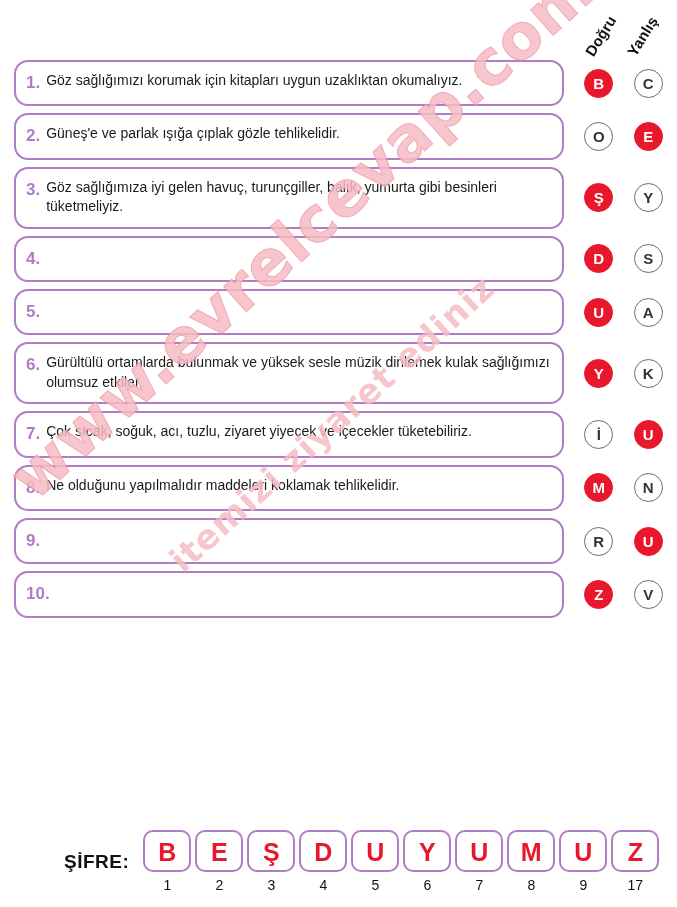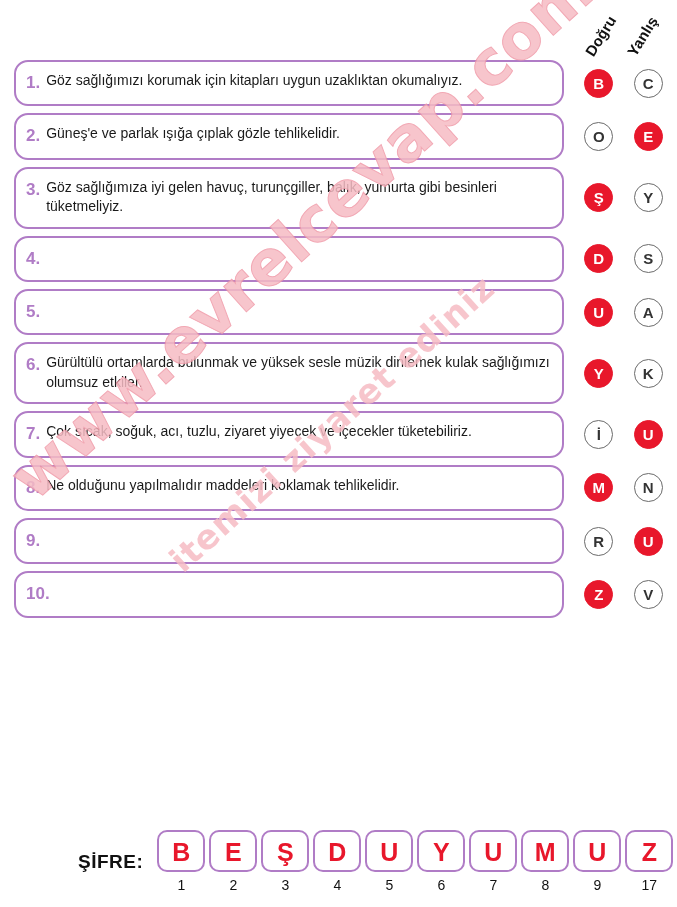--- a/index.html
+++ b/index.html
@@ -138,21 +138,21 @@
     left: 14px;
     top: 830px;
     width: 649px;
     display: flex;
     align-items: center;
   }
   #sifre-label {
     font-size: 19px;
     font-weight: bold;
     color: #111;
-    margin-left: 64px;
+    margin-left: 50px;
     margin-right: 14px;
     letter-spacing: .5px;
   }
   #sifre-boxes {
     display: flex;
   }
   .sifre-cell {
     width: 48px;
     margin-right: 4px;
     text-align: center;

